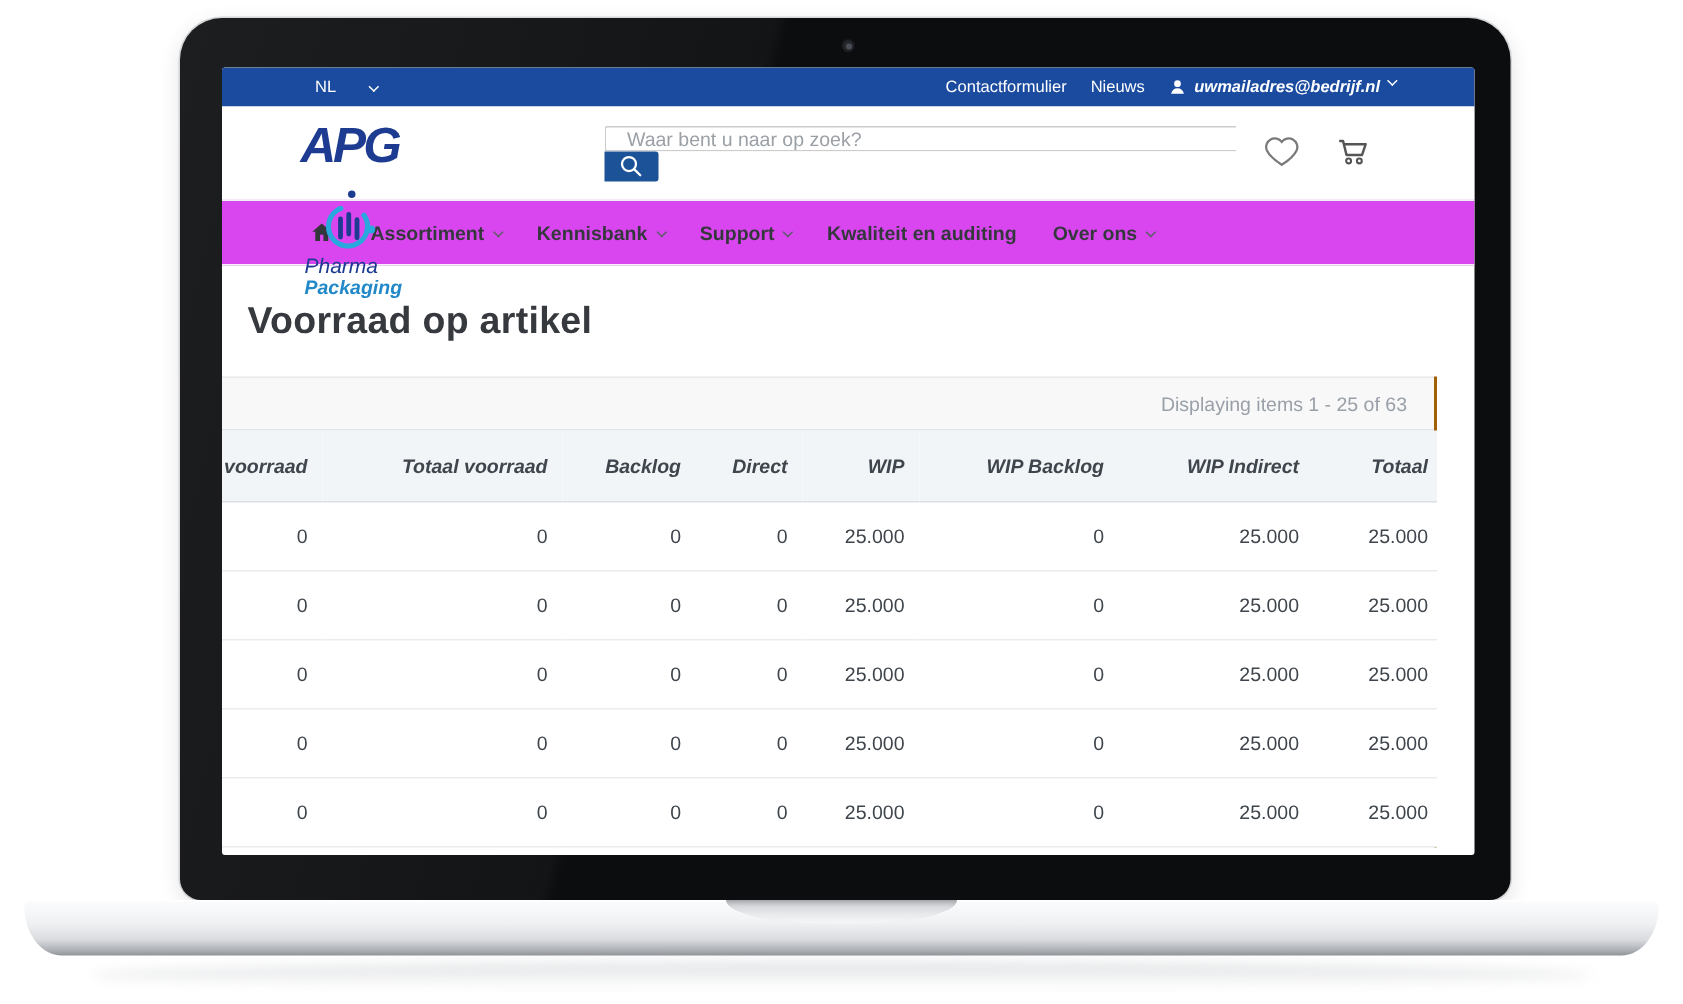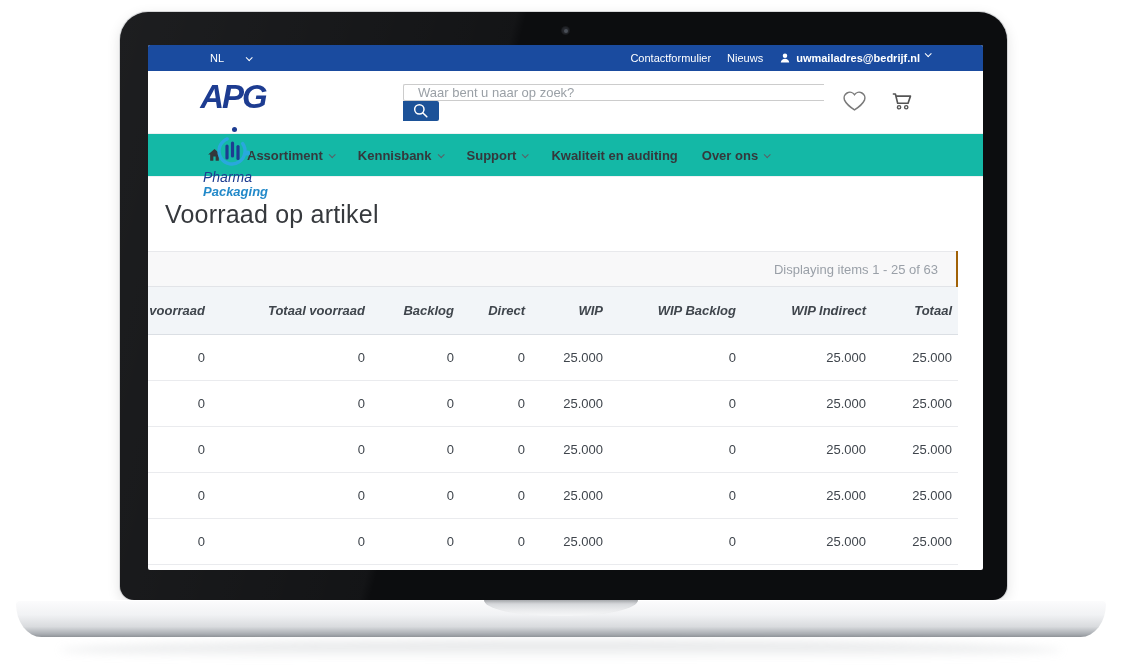--- a/index.html
+++ b/index.html
@@ -53,21 +53,21 @@
 
   
   .topbar {
     height:26px; background:var(--topbar-blue,#1a4b9f); color:#fff;
     display:flex; align-items:center; justify-content:space-between;
     font-size:11px;
   }
   .topbar-left { display:flex; align-items:center; gap:22px; padding-left:62px; cursor:pointer; }
   .topbar-right { display:flex; align-items:center; gap:16px; padding-right:53px; }
   .topbar a, .topbar .lnk { color:#fff; text-decoration:none; font-weight:400; cursor:pointer; }
-  .account { display:flex; gap:5px; font-weight:700; cursor:pointer; }
+  .account { display:flex; gap:5px; font-weight:700; cursor:pointer;font-style:italic; }
   .chev {
     display:inline-block; width:5px; height:5px;
     border-right:1.4px solid currentColor; border-bottom:1.4px solid currentColor;
     transform:rotate(45deg) translateY(-1px);
   }
 
   
   .site-header { height:62px; background:#fff; position:relative; }
   .logo { position:absolute; left:50px; top:9px; display:flex; align-items:center; cursor:pointer;flex-direction:column; }
   .logo-acronym {
@@ -88,31 +88,31 @@
   .search-btn {
     width:36px; height:36px; border:none; background:var(--button-blue,#1c5298);
     display:flex; align-items:center; justify-content:center; cursor:pointer; border-radius:0 2px 2px 0;
   }
   .hdr-icon { position:absolute; top:17px; cursor:pointer; }
   .hdr-icon.heart { left:693px; }
   .hdr-icon.cart  { left:740px; }
 
   
   .navbar {
-    height:44px; background:#14b8a6; border-top:1px solid #eef0f2; border-bottom:1px solid #f0f1f3;
+    height:44px; background:#d946ef; border-top:1px solid #eef0f2; border-bottom:1px solid #f0f1f3;
     display:flex; align-items:center; gap:24px; padding-left:58px;
     font-size:13px; font-weight:700; color:#34383c;
   }
   .nav-item { display:flex; align-items:center; gap:6px; cursor:pointer; }
   .nav-item .chev { border-color:#5a5f66; width:5px; height:5px; }
   .home { display:flex; align-items:center; cursor:pointer; }
 
   
   .page-title {
-    margin:23px 0 0 17px; font-size:25px; font-weight:400; color:#36393d; letter-spacing:.2px;
+    margin:23px 0 0 17px; font-size:25px; font-weight:700; color:#36393d; letter-spacing:.2px;
   }
   .table-wrap { margin-top:22px; width:810px; border-right:2px solid #a16207; }
   .table-status {
     height:36px; background:#f8f8f9; border-top:1px solid #e8e9ec; border-bottom:1px solid #e2e4e8;
     display:flex; align-items:center; justify-content:flex-end; padding-right:18px;
     font-size:13px; color:#9aa0a8;
   }
   table { border-collapse:collapse; table-layout:fixed; width:810px; }
   th {
     height:47px; background:#f2f5f8; border-bottom:1px solid #dbdfe4;

